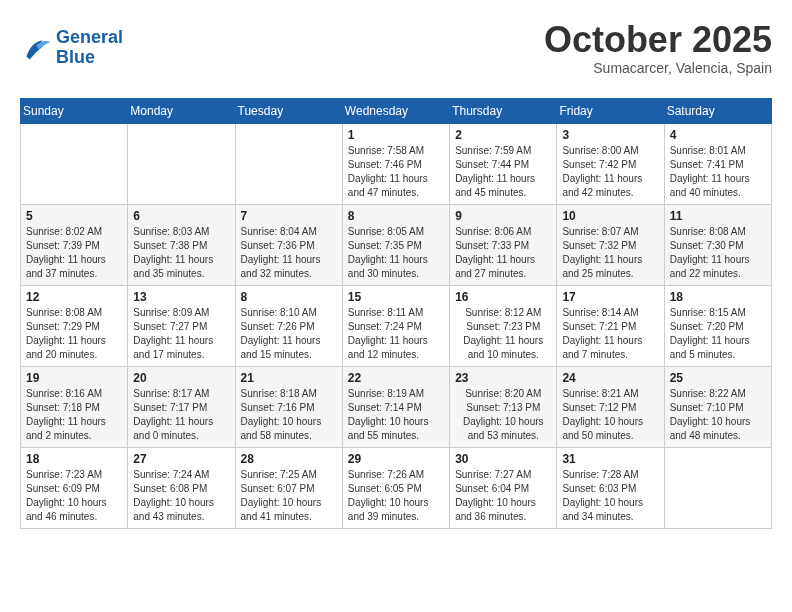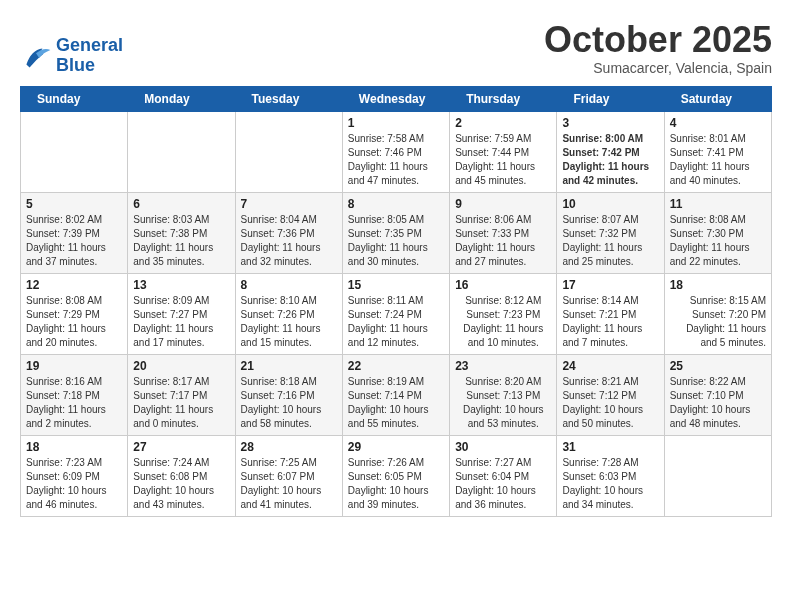--- a/index.html
+++ b/index.html
@@ -5,23 +5,23 @@
     * { box-sizing: border-box; margin: 0; padding: 0; }
     body {
       font-family: Arial, sans-serif;
       background: #fff;
       width: 792px;
       min-height: 612px;
       padding: 20px;
     }
     .header {
       display: flex;
-      align-items: flex-end;
+      align-items: center;
       justify-content: space-between;
-      margin-bottom: 10px;
+      margin-bottom: 22px;
     }
     .logo {
       display: flex;
       align-items: center;
       gap: 4px;
     }
     .logo-text {
       font-size: 18px;
       font-weight: bold;
       color: #333;
@@ -49,23 +49,23 @@
     }
     .calendar {
       width: 100%;
       border-collapse: collapse;
       font-size: 11px;
     }
     .calendar th {
       background: #1a5fa8;
       color: #fff;
       text-align: left;
-      padding: 5px 16px;
+      padding: 5px 2px;
       font-size: 12px;
-      font-weight: bold;
+      font-weight: normal;
       border: 1px solid #1a5fa8;
     }
     .calendar td {
       vertical-align: top;
       border: 1px solid #ccc;
       padding: 4px 5px;
       width: 107px;
       min-height: 80px;
       background: #fff;
     }
@@ -131,21 +131,21 @@
 Daylight: 11 hours and 47 minutes.</div>
         </td>
         <td>
           <div class="day-number">2</div>
           <div class="day-info" style="white-space: pre-line;">Sunrise: 7:59 AM
 Sunset: 7:44 PM
 Daylight: 11 hours and 45 minutes.</div>
         </td>
         <td>
           <div class="day-number">3</div>
-          <div class="day-info" style="white-space: pre-line; font-weight: bold;">Sunrise: 8:00 AM
+          <div class="day-info" style="white-space: pre-line;">Sunrise: 8:00 AM
 Sunset: 7:42 PM
 Daylight: 11 hours and 42 minutes.</div>
         </td>
         <td>
           <div class="day-number">4</div>
           <div class="day-info" style="white-space: pre-line;">Sunrise: 8:01 AM
 Sunset: 7:41 PM
 Daylight: 11 hours and 40 minutes.</div>
         </td>
       </tr>
@@ -225,21 +225,21 @@
 Daylight: 11 hours and 10 minutes.</div>
         </td>
         <td>
           <div class="day-number">17</div>
           <div class="day-info" style="white-space: pre-line;">Sunrise: 8:14 AM
 Sunset: 7:21 PM
 Daylight: 11 hours and 7 minutes.</div>
         </td>
         <td>
           <div class="day-number">18</div>
-          <div class="day-info" style="white-space: pre-line; text-align: right;">Sunrise: 8:15 AM
+          <div class="day-info" style="white-space: pre-line;">Sunrise: 8:15 AM
 Sunset: 7:20 PM
 Daylight: 11 hours and 5 minutes.</div>
         </td>
       </tr>
       <tr>
         <td>
           <div class="day-number">19</div>
           <div class="day-info" style="white-space: pre-line;">Sunrise: 8:16 AM
 Sunset: 7:18 PM
 Daylight: 11 hours and 2 minutes.</div>

